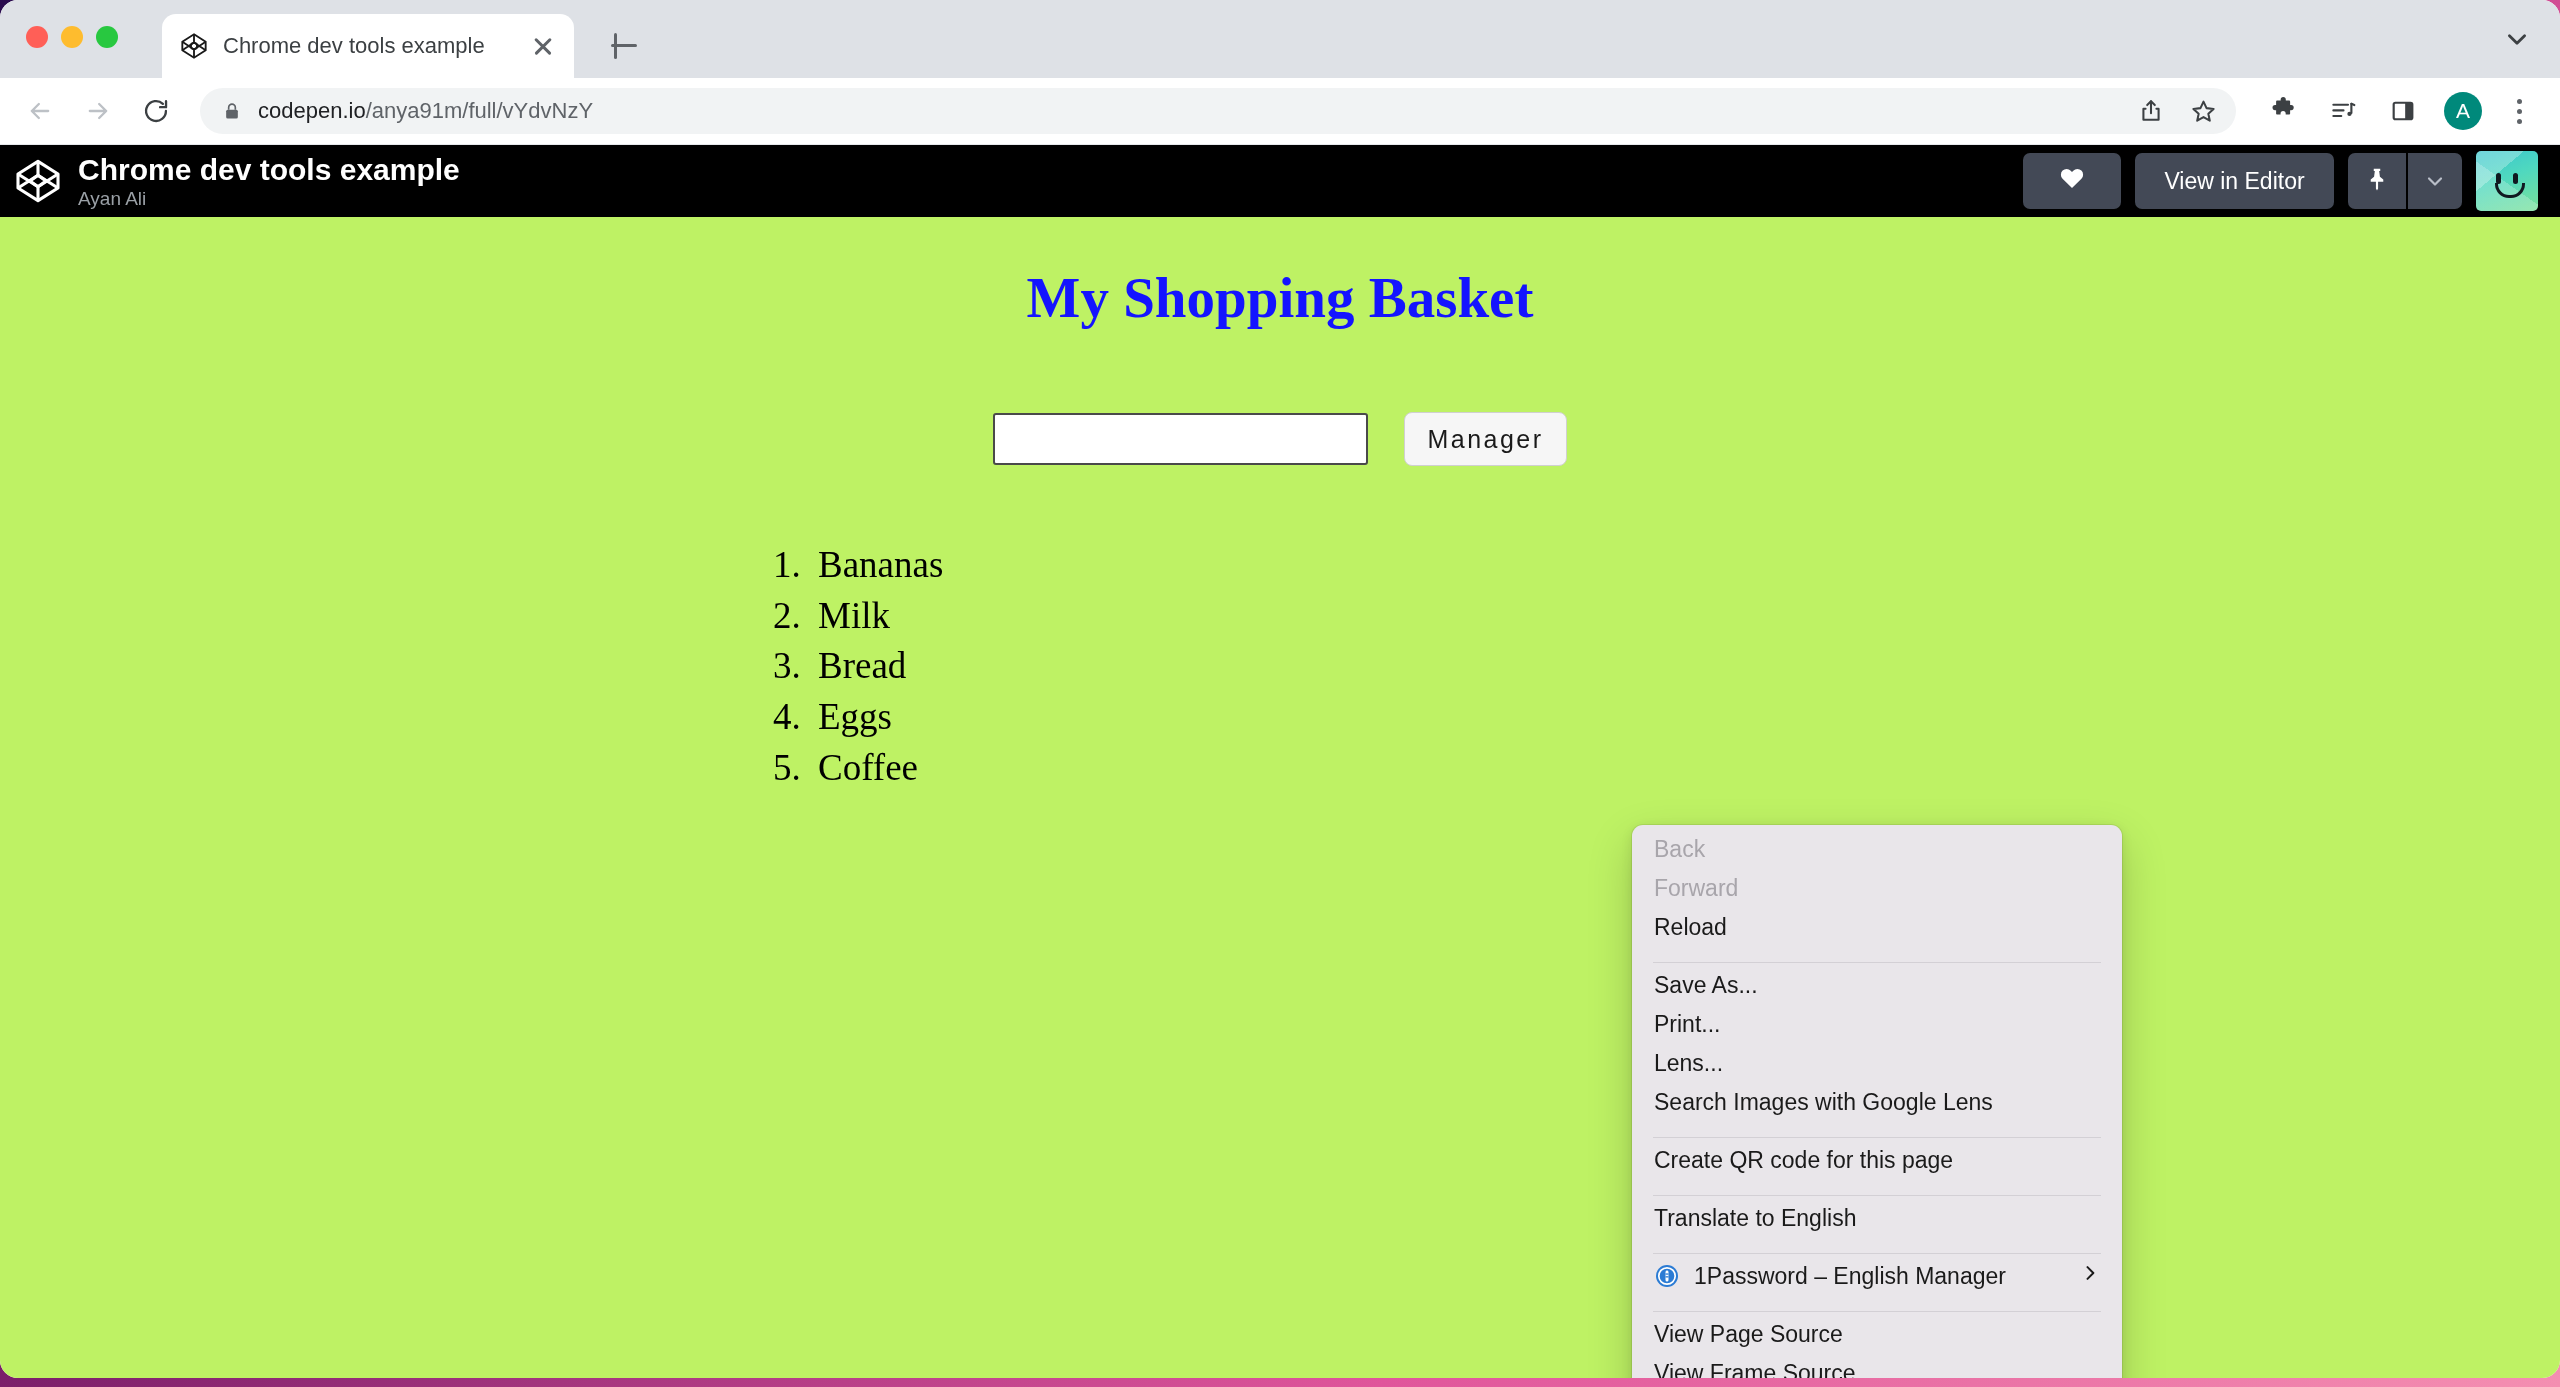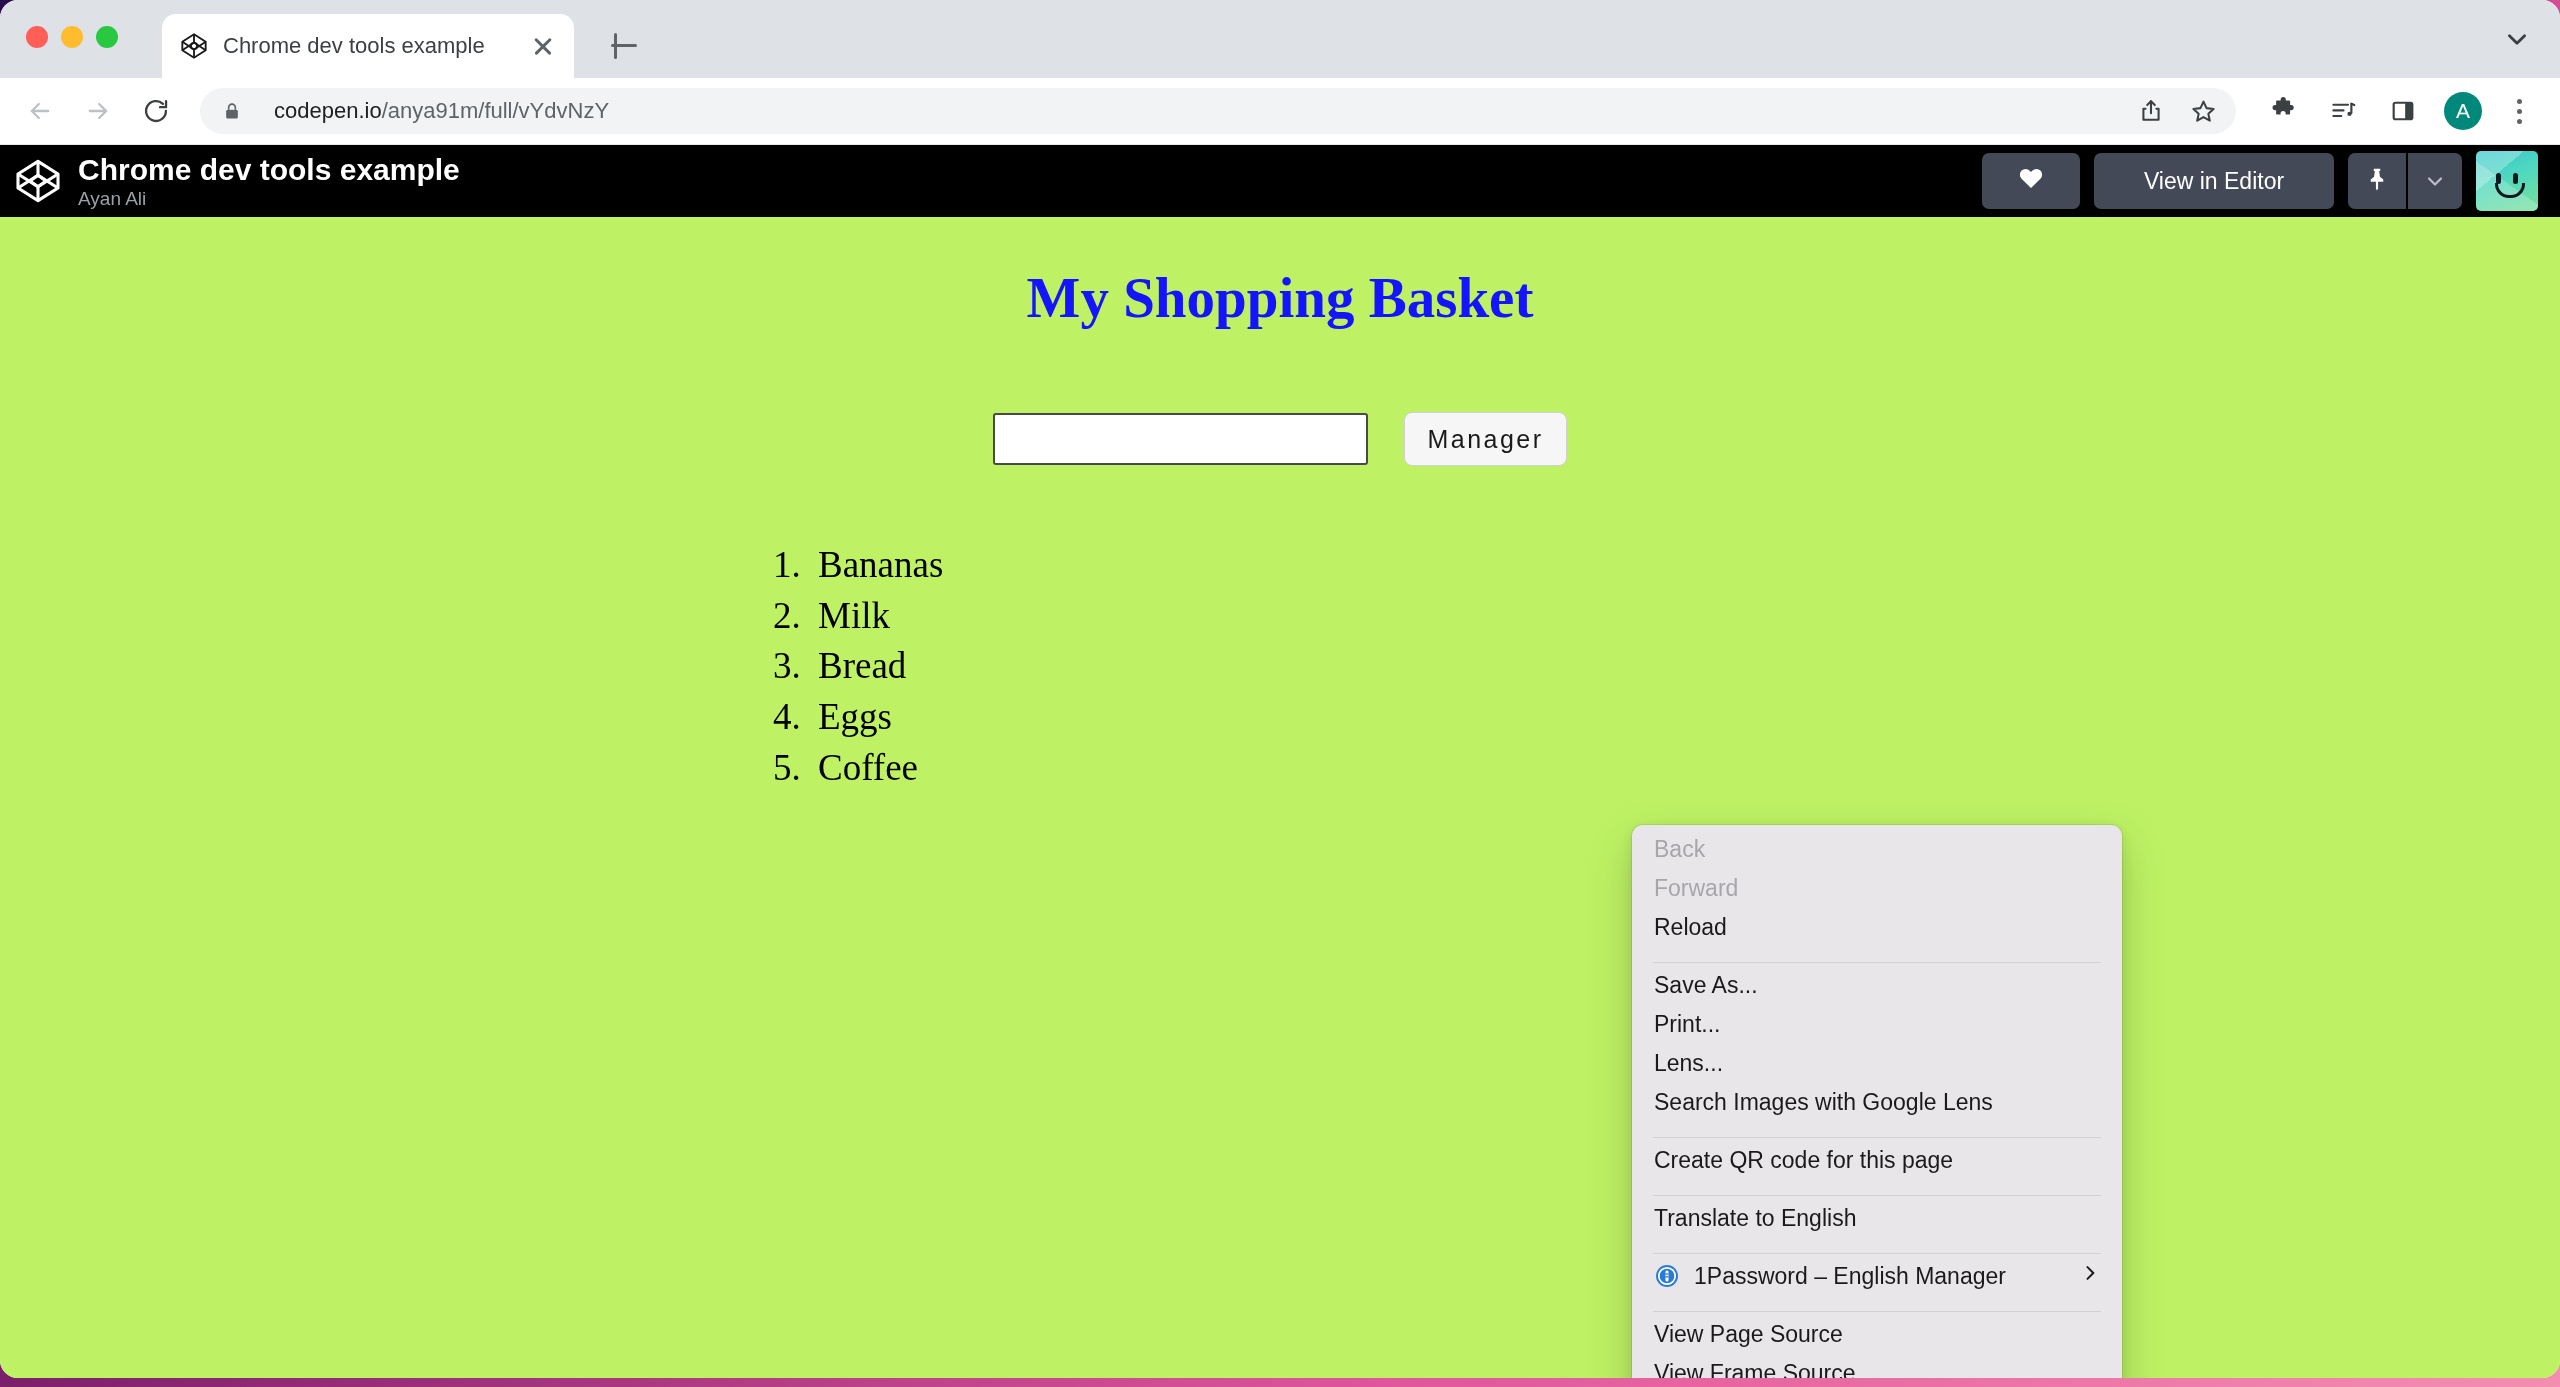--- a/index.html
+++ b/index.html
@@ -142,21 +142,20 @@
   }
   #lock-icon {
     width: 20px; height: 20px;
     flex: 0 0 20px;
     margin-right: 16px;
   }
   #url-text {
     font-size: 22px;
     color: #5f6368;
     white-space: nowrap;
-    margin-left: 16px;
   }
   #url-text .host { color: #202124; }
   #omnibox-actions {
     position: absolute;
     right: 14px; top: 0;
     height: 46px;
     display: flex;
     align-items: center;
     gap: 14px;
   }
@@ -231,21 +230,21 @@
     background: #434956;
     border-radius: 7px;
     height: 56px;
     display: flex;
     align-items: center;
     justify-content: center;
     color: #ffffff;
     font-size: 23px;
   }
   #cp-heart-btn { width: 98px; }
-  #cp-editor-btn { width: 240px; }
+  #cp-editor-btn { width: 199px; }
   #cp-pin-group {
     display: flex;
     align-items: center;
     background: #434956;
     border-radius: 7px;
     height: 56px;
     overflow: hidden;
   }
   #cp-pin-btn {
     width: 58px; height: 56px;

